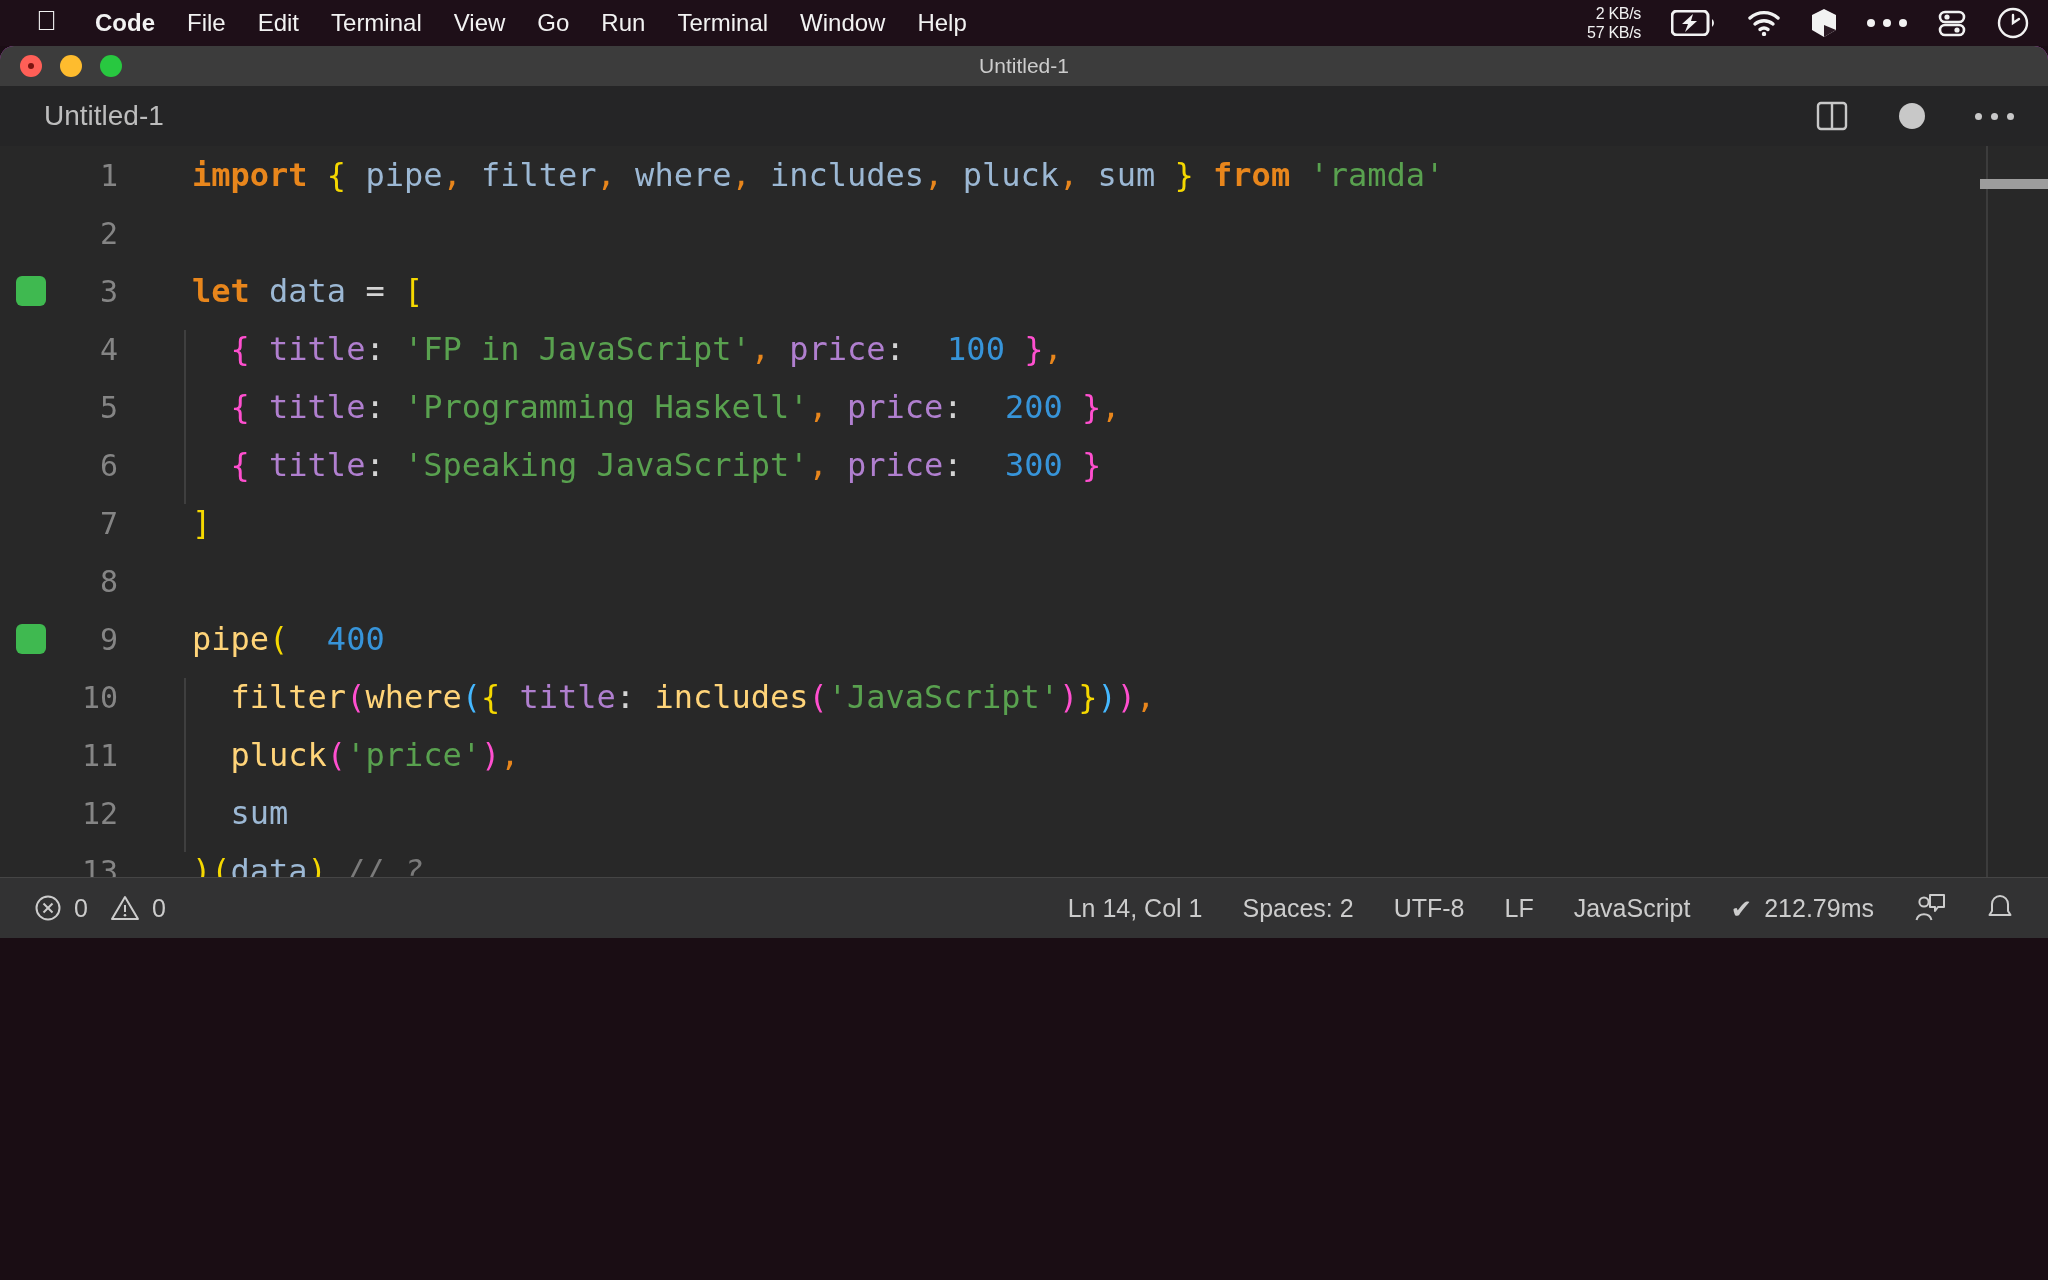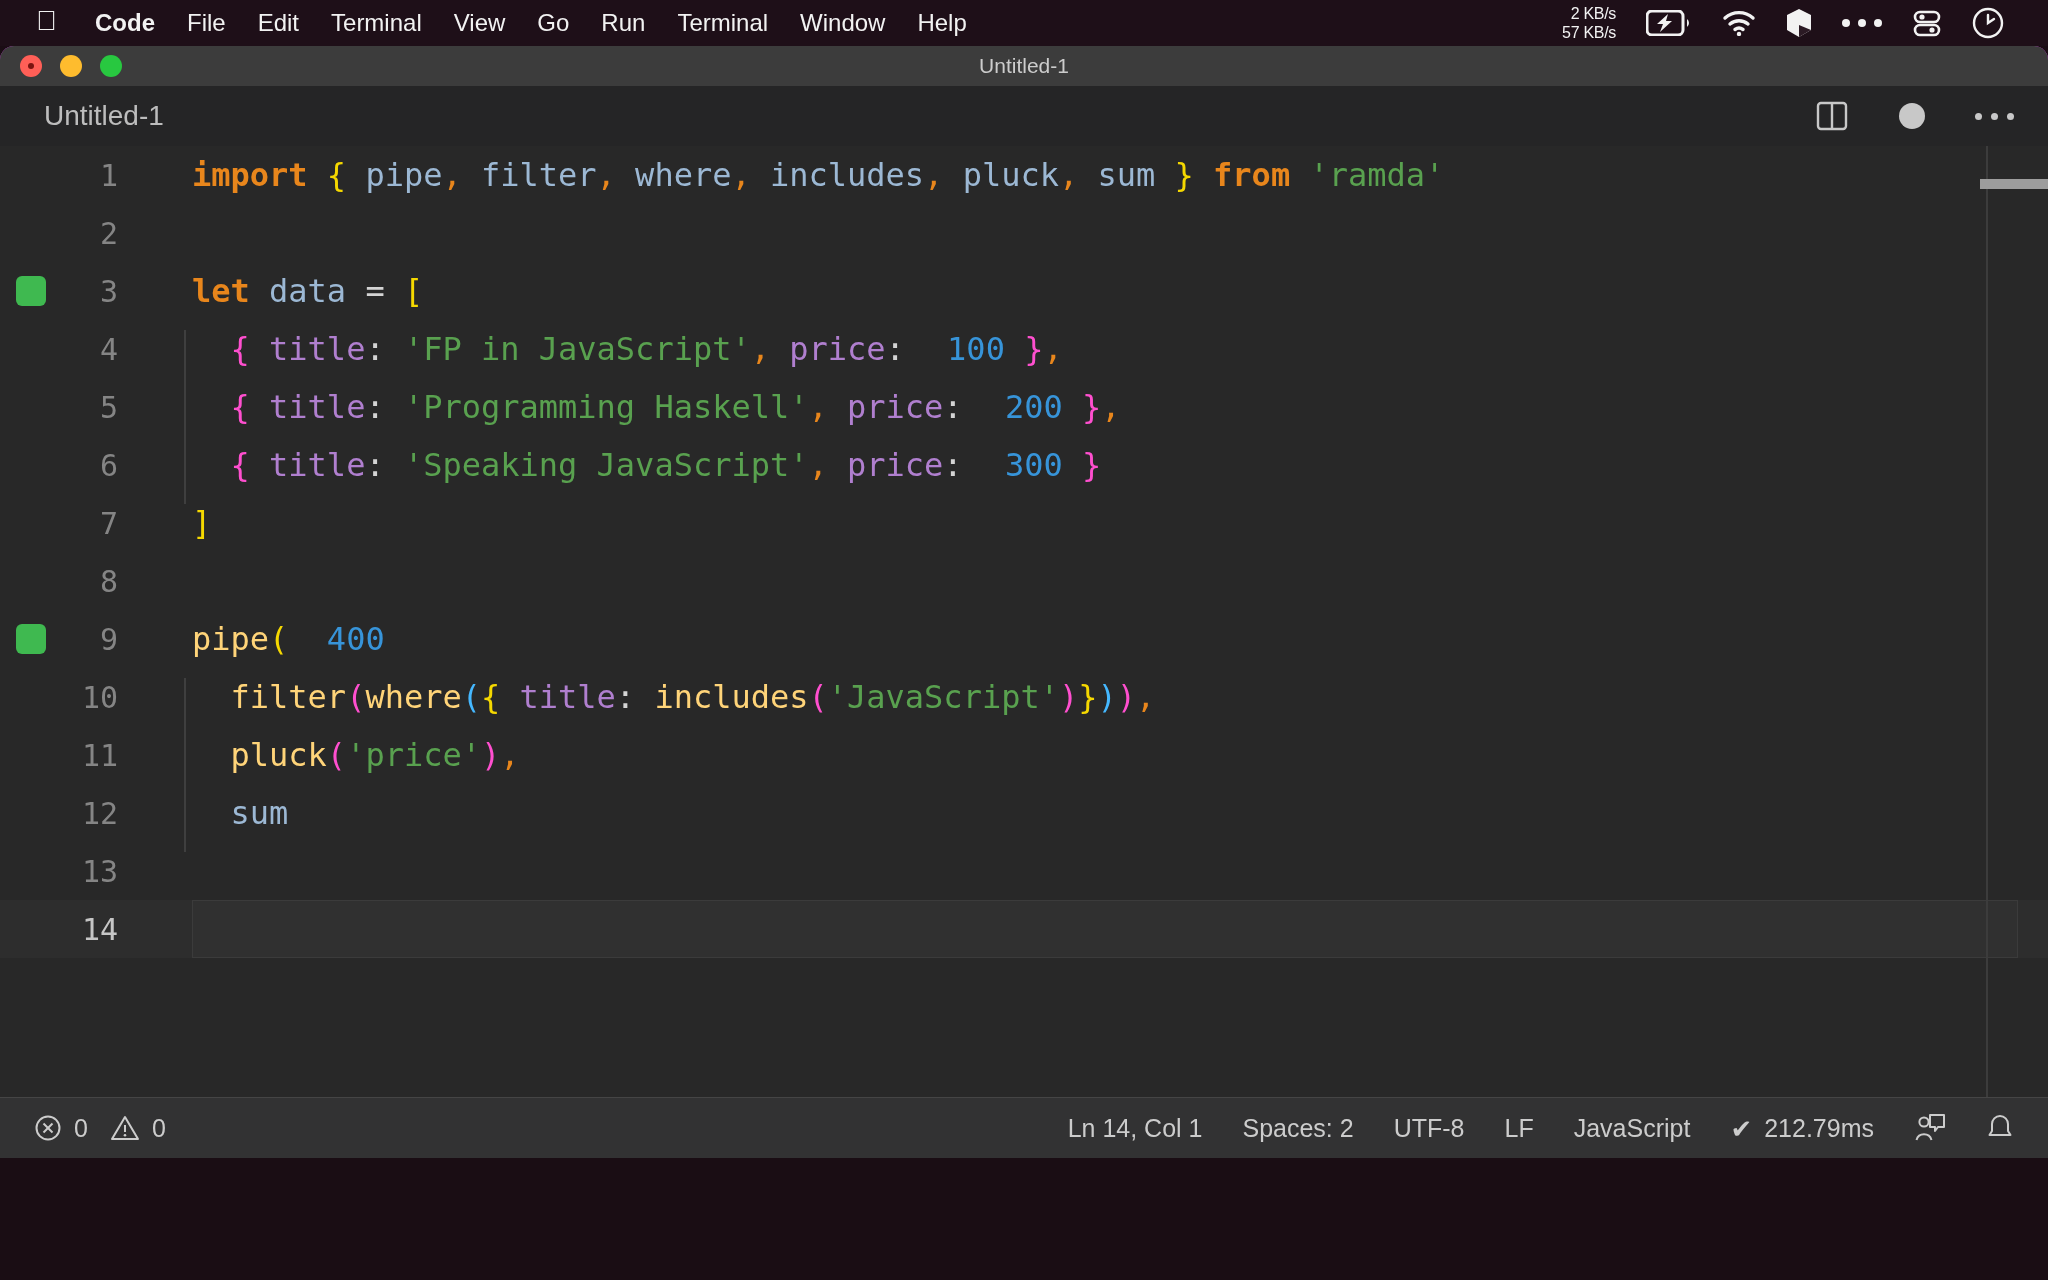--- a/index.html
+++ b/index.html
@@ -16,27 +16,27 @@
     background:#1e0f18;
     display:flex; align-items:center;
     color:#f2f2f2;
     font-size:24px;
     z-index:50;
   }
   #menubar .apple{ padding:0 22px 0 36px; font-size:28px; line-height:1; position:relative; top:-2px;}
   #menubar .mi{ padding:0 16px; white-space:nowrap; }
   #menubar .mi.bold{ font-weight:bold; }
   #menubar .spacer{ flex:1; }
-  #menubar .right{ display:flex; align-items:center; gap:30px; padding-right:44px; }
+  #menubar .right{ display:flex; align-items:center; gap:30px; padding-right:19px; }
   .netspeed{ font-size:16px; line-height:19px; text-align:right; letter-spacing:-0.3px;}
   .sysicon{ display:flex; align-items:center; justify-content:center; }
 
   
   #window{
-    position:absolute; left:0; top:46px; width:2048px; height:1112px;
+    position:absolute; left:0; top:46px; width:2048px; height:892px;
     background:#d946ef;
     border-top-left-radius:14px; border-top-right-radius:14px;
     overflow:hidden;
   }
   #titlebar{
     position:relative; height:40px; background:#3c3c3c;
     display:flex; align-items:center; justify-content:center;
   }
   #titlebar .title{ color:#cccccc; font-size:21px; }
   .traffic{ position:absolute; left:20px; top:0; height:40px; display:flex; align-items:center; gap:18px; }
@@ -237,21 +237,21 @@
         <div class="codeline"><div class="gutter"><span class="greenmark"></span><span>3</span></div><div class="codetext"><span class="t-kw">let</span><span class="t-op"> </span><span class="t-varblue">data</span><span class="t-op"> </span><span class="t-op">=</span><span class="t-op"> </span><span class="b-yellow">[</span></div></div>
         <div class="codeline"><div class="gutter"><span>4</span></div><div class="codetext"><span class="indent-guide"></span><span class="t-op">  </span><span class="b-pink">{</span><span class="t-op"> </span><span class="t-prop">title</span><span class="t-op">:</span><span class="t-op"> </span><span class="t-strg">'FP in JavaScript'</span><span class="t-comma">,</span><span class="t-op"> </span><span class="t-prop">price</span><span class="t-op">:</span><span class="t-op"> </span><span class="t-num">100</span><span class="t-op"> </span><span class="b-pink">}</span><span class="t-comma">,</span></div></div>
         <div class="codeline"><div class="gutter"><span>5</span></div><div class="codetext"><span class="indent-guide"></span><span class="t-op">  </span><span class="b-pink">{</span><span class="t-op"> </span><span class="t-prop">title</span><span class="t-op">:</span><span class="t-op"> </span><span class="t-strg">'Programming Haskell'</span><span class="t-comma">,</span><span class="t-op"> </span><span class="t-prop">price</span><span class="t-op">:</span><span class="t-op"> </span><span class="t-num">200</span><span class="t-op"> </span><span class="b-pink">}</span><span class="t-comma">,</span></div></div>
         <div class="codeline"><div class="gutter"><span>6</span></div><div class="codetext"><span class="indent-guide"></span><span class="t-op">  </span><span class="b-pink">{</span><span class="t-op"> </span><span class="t-prop">title</span><span class="t-op">:</span><span class="t-op"> </span><span class="t-strg">'Speaking JavaScript'</span><span class="t-comma">,</span><span class="t-op"> </span><span class="t-prop">price</span><span class="t-op">:</span><span class="t-op"> </span><span class="t-num">300</span><span class="t-op"> </span><span class="b-pink">}</span></div></div>
         <div class="codeline"><div class="gutter"><span>7</span></div><div class="codetext"><span class="b-yellow">]</span></div></div>
         <div class="codeline"><div class="gutter"><span>8</span></div><div class="codetext"></div></div>
         <div class="codeline"><div class="gutter"><span class="greenmark"></span><span>9</span></div><div class="codetext"><span class="t-fn">pipe</span><span class="b-yellow">(</span><span class="t-op">  </span><span class="t-hint">400</span></div></div>
         <div class="codeline"><div class="gutter"><span>10</span></div><div class="codetext"><span class="indent-guide"></span><span class="t-op">  </span><span class="t-fn">filter</span><span class="b-pink">(</span><span class="t-fn">where</span><span class="b-blue">(</span><span class="b-yellow">{</span><span class="t-op"> </span><span class="t-prop">title</span><span class="t-op">:</span><span class="t-op"> </span><span class="t-fn">includes</span><span class="b-pink">(</span><span class="t-strg">'JavaScript'</span><span class="b-pink">)</span><span class="b-yellow">}</span><span class="b-blue">)</span><span class="b-pink">)</span><span class="t-comma">,</span></div></div>
         <div class="codeline"><div class="gutter"><span>11</span></div><div class="codetext"><span class="indent-guide"></span><span class="t-op">  </span><span class="t-fn">pluck</span><span class="b-pink">(</span><span class="t-strg">'price'</span><span class="b-pink">)</span><span class="t-comma">,</span></div></div>
         <div class="codeline"><div class="gutter"><span>12</span></div><div class="codetext"><span class="indent-guide"></span><span class="t-op">  </span><span class="t-varblue">sum</span></div></div>
-        <div class="codeline"><div class="gutter"><span>13</span></div></div>
+        <div class="codeline"><div class="gutter"><span>13</span></div><div class="codetext"><span class="b-yellow">)</span><span class="b-yellow">(</span><span class="t-varblue">data</span><span class="b-yellow">)</span><span class="t-op"> </span><span class="t-comment">// ?</span></div></div>
         <div class="codeline curline"><div class="gutter active"><span>14</span></div><div class="codetext"></div><div class="curline-box"></div></div>
       </div>
     <div id="scroll-divider"></div>
     <div id="scroll-slider" style="top:33px;"></div>
   </div>
 
   <div id="statusbar">
     <div class="sb-left">
       <div class="sb-item">
         <span>

